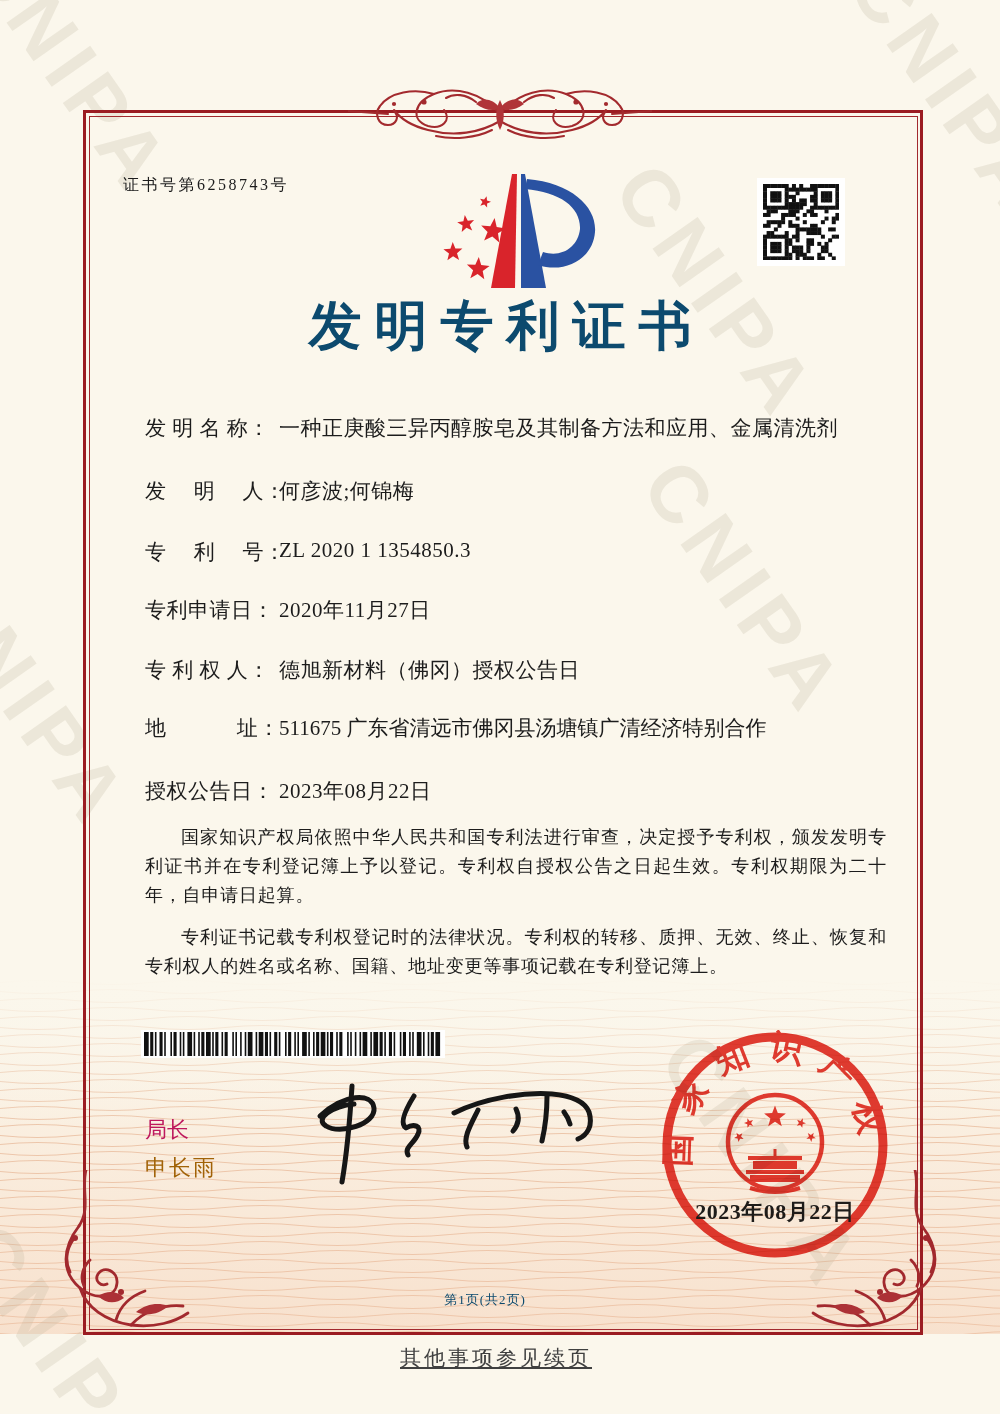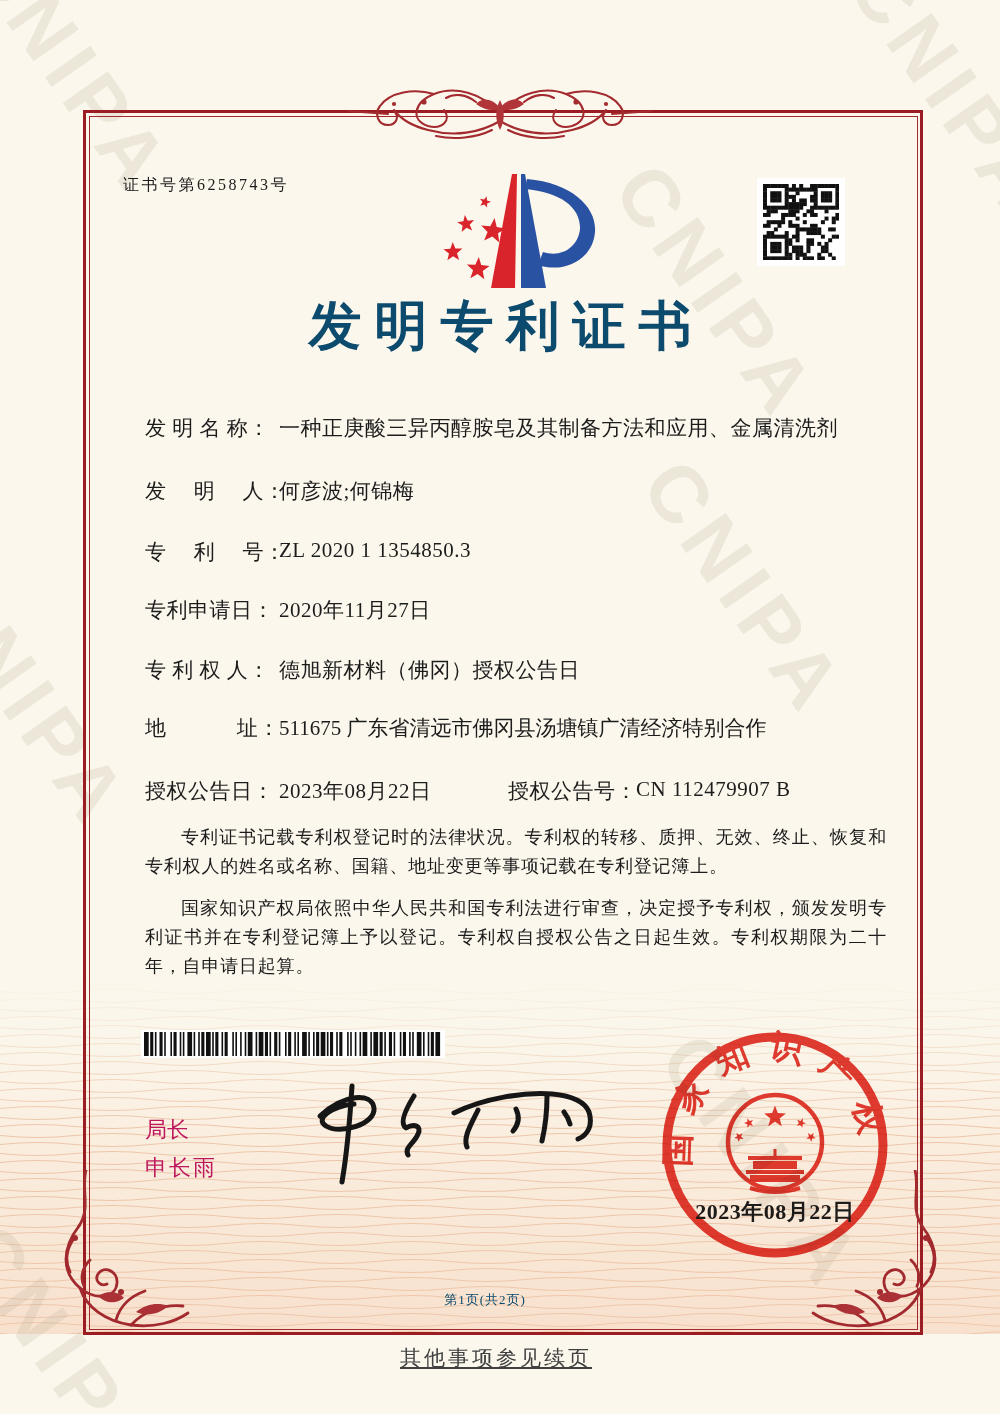--- a/index.html
+++ b/index.html
@@ -40,21 +40,21 @@
   
   .legal{position:absolute;left:145px;top:823px;width:742px;font-size:18px;line-height:29px;
          letter-spacing:0.8px;z-index:5;text-align:justify;}
   .legal p{margin:0;text-indent:2em;}
   .legal p + p{margin-top:13px;}
   
   .barcodebox{position:absolute;left:141px;top:1030px;background:#fff;padding:2px 3px;z-index:5;line-height:0;}
   .director-label{position:absolute;left:145px;top:1115px;font-size:22px;z-index:5;
                   font-family:"Liberation Sans","DejaVu Sans",sans-serif;color:#be185d;}
   .director-name{position:absolute;left:145px;top:1153px;font-size:22px;z-index:5;
-                  font-family:"Liberation Sans","DejaVu Sans",sans-serif;color:#be185d;letter-spacing:2px;}
+                  font-family:"Liberation Sans","DejaVu Sans",sans-serif;color:#a16207;letter-spacing:2px;}
   .signature{position:absolute;left:292px;top:1068px;width:330px;height:130px;z-index:5;}
   
   .seal{position:absolute;left:660px;top:1030px;width:230px;height:230px;z-index:6;
         mix-blend-mode:multiply;opacity:0.96;}
   .seal-date{position:absolute;left:0;top:167px;width:230px;text-align:center;font-size:22px;
              font-weight:600;color:#141414;letter-spacing:0.5px;}
   
   .pagenum{position:absolute;left:0;top:1291px;width:970px;text-align:center;font-size:13px;
            letter-spacing:1px;z-index:5;color:#0c4a6e;}
   .continuation{position:absolute;left:16px;top:1344px;width:960px;text-align:center;font-size:21px;
@@ -399,26 +399,25 @@
   <span class="flabel">专利申请日：</span><span class="fvalue">2020年11月27日</span>
 </div>
 <div class="frow" style="top:656px">
   <span class="flabel">专 利 权 人：</span><span class="fvalue">德旭新材料（佛冈）授权公告日</span>
 </div>
 <div class="frow" style="top:714px">
   <span class="flabel">地　　　 址：</span><span class="fvalue-block"><span>511675 广东省清远市佛冈县汤塘镇广清经济特别合作</span><br></span>
 </div>
 <div class="frow" style="top:777px">
   <span class="flabel">授权公告日：</span><span class="fvalue">2023年08月22日</span>
-  <span class="second"><span class="flabel">授权公告号：</span><span class="fvalue">CN 112479907 B</span></span>
 </div>
 
 <div class="legal">
+  <p>国家知识产权局依照中华人民共和国专利法进行审查，决定授予专利权，颁发发明专利证书并在专利登记簿上予以登记。专利权自授权公告之日起生效。专利权期限为二十年，自申请日起算。</p>
   <p>专利证书记载专利权登记时的法律状况。专利权的转移、质押、无效、终止、恢复和专利权人的姓名或名称、国籍、地址变更等事项记载在专利登记簿上。</p>
-  <p>国家知识产权局依照中华人民共和国专利法进行审查，决定授予专利权，颁发发明专利证书并在专利登记簿上予以登记。专利权自授权公告之日起生效。专利权期限为二十年，自申请日起算。</p>
 </div>
 
 <div class="barcodebox">
   <svg id="barcode" width="298" height="24">
       <rect x="0.0" y="0" width="4.7" height="24" fill="#111"></rect>
       <rect x="6.2" y="0" width="3.1" height="24" fill="#111"></rect>
       <rect x="10.9" y="0" width="1.6" height="24" fill="#111"></rect>
       <rect x="15.5" y="0" width="3.1" height="24" fill="#111"></rect>
       <rect x="20.2" y="0" width="1.6" height="24" fill="#111"></rect>
       <rect x="26.4" y="0" width="1.6" height="24" fill="#111"></rect>

